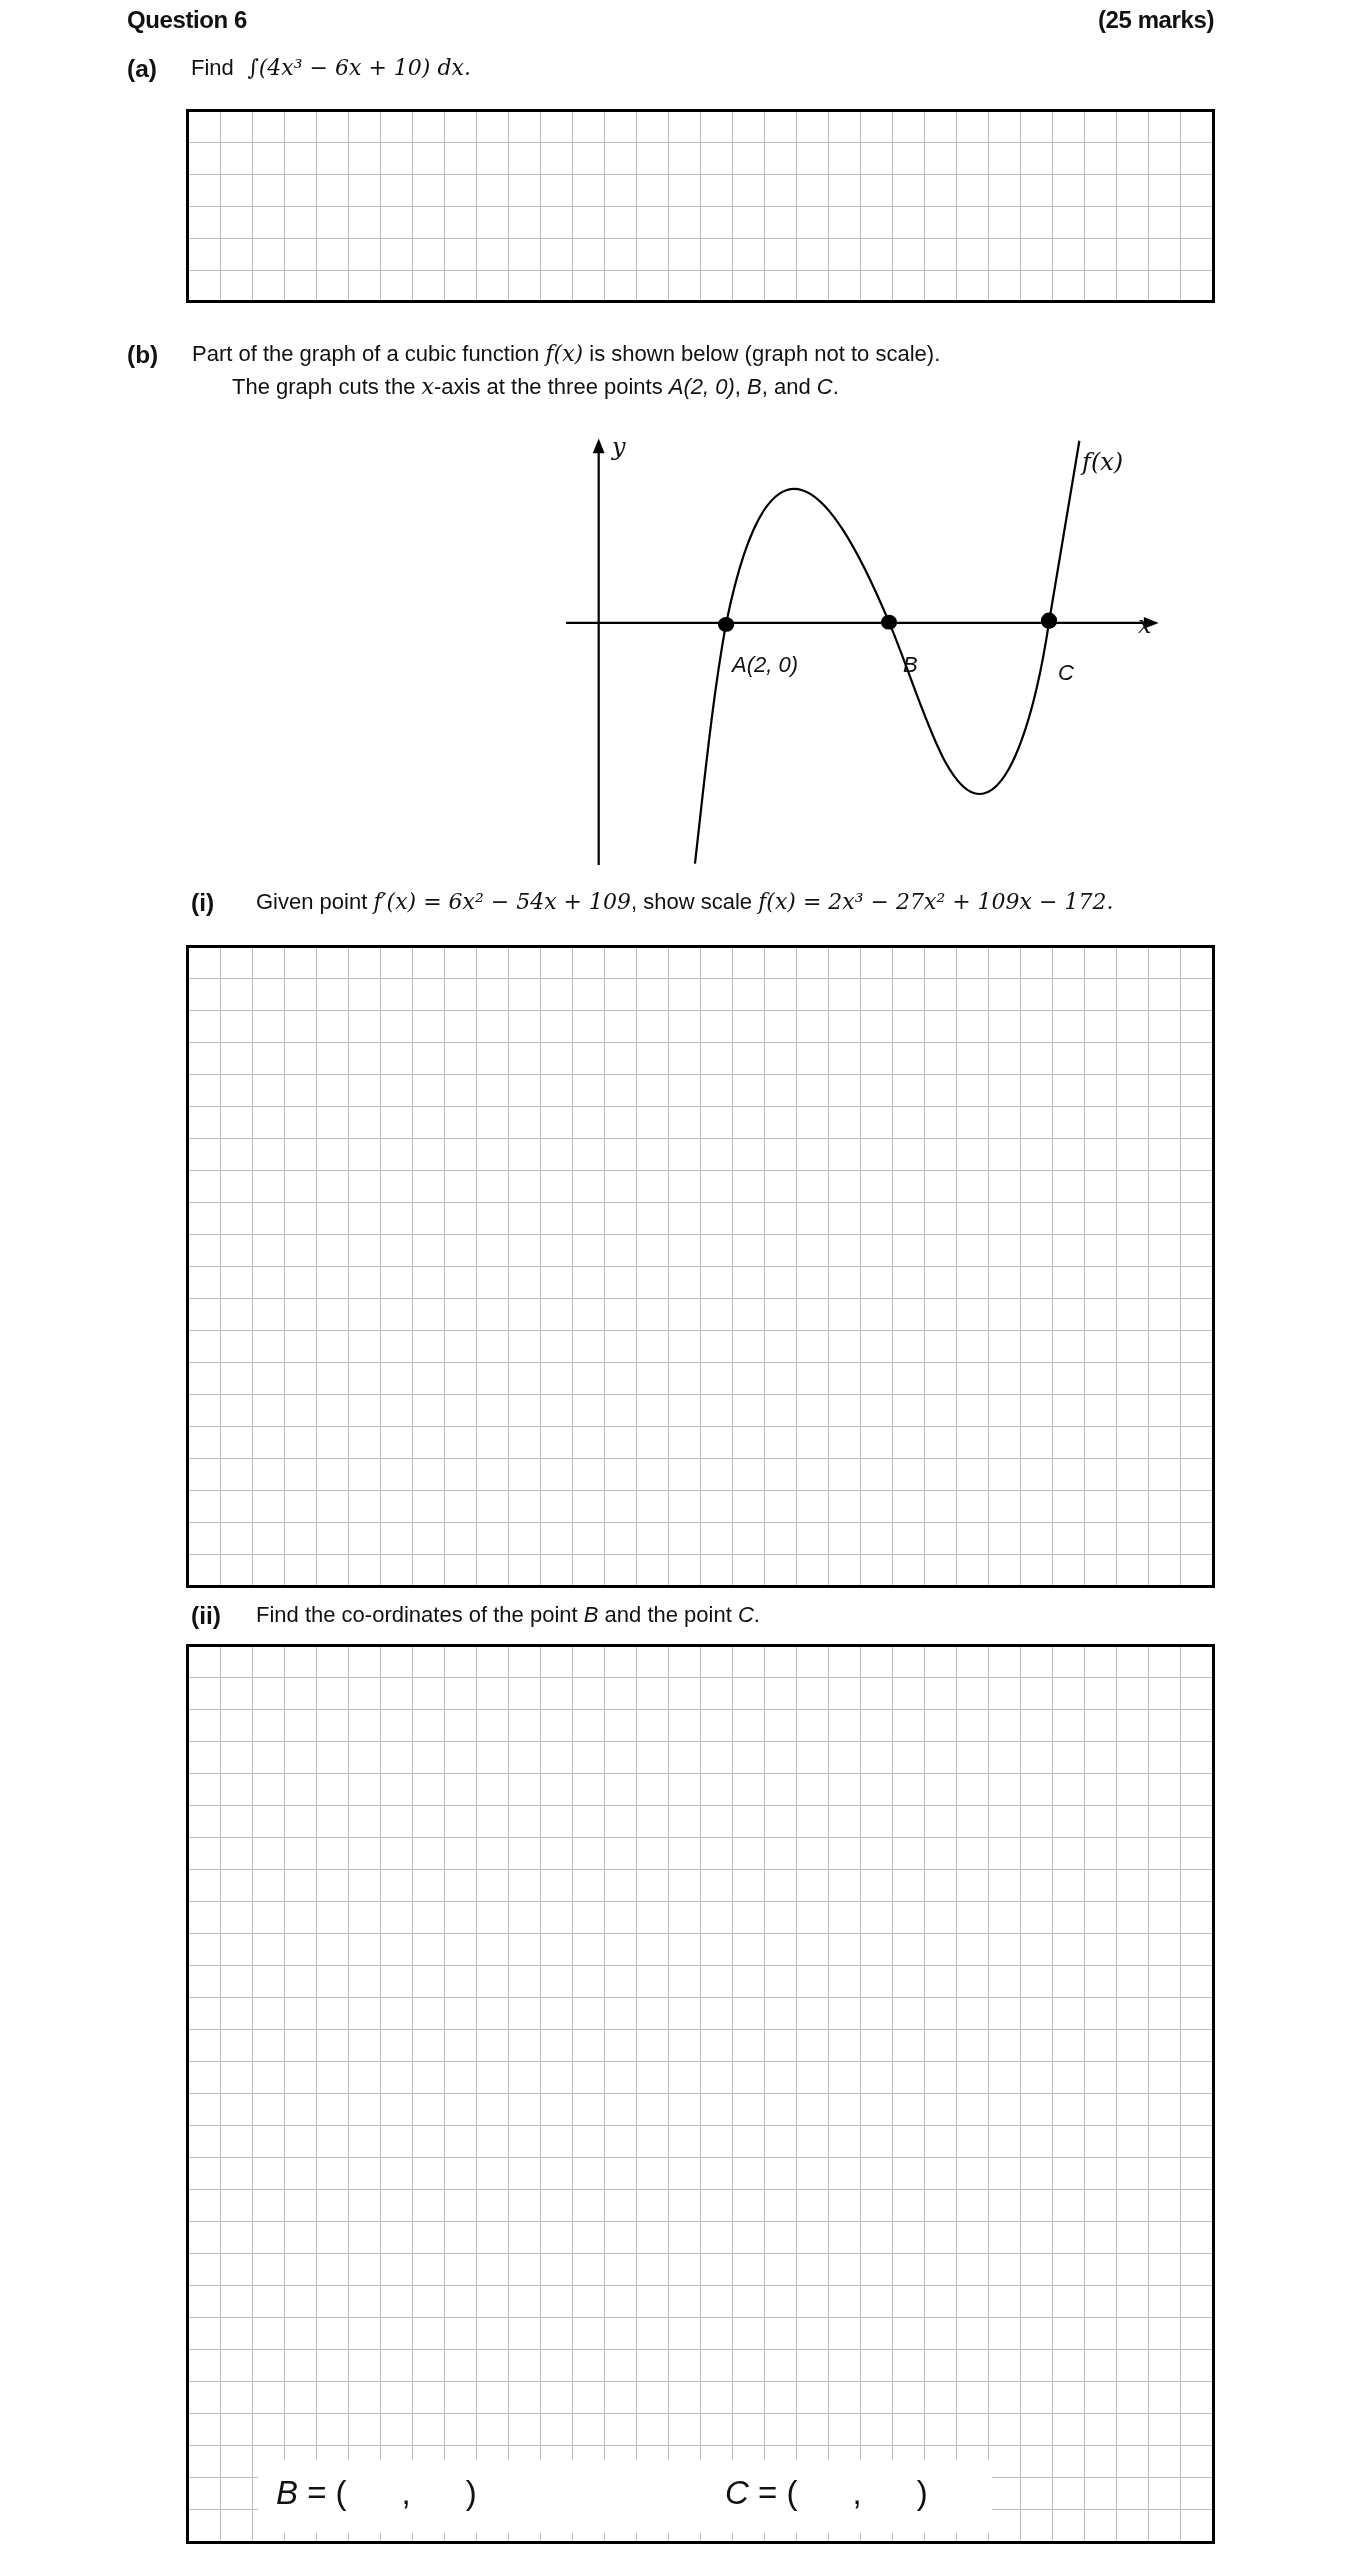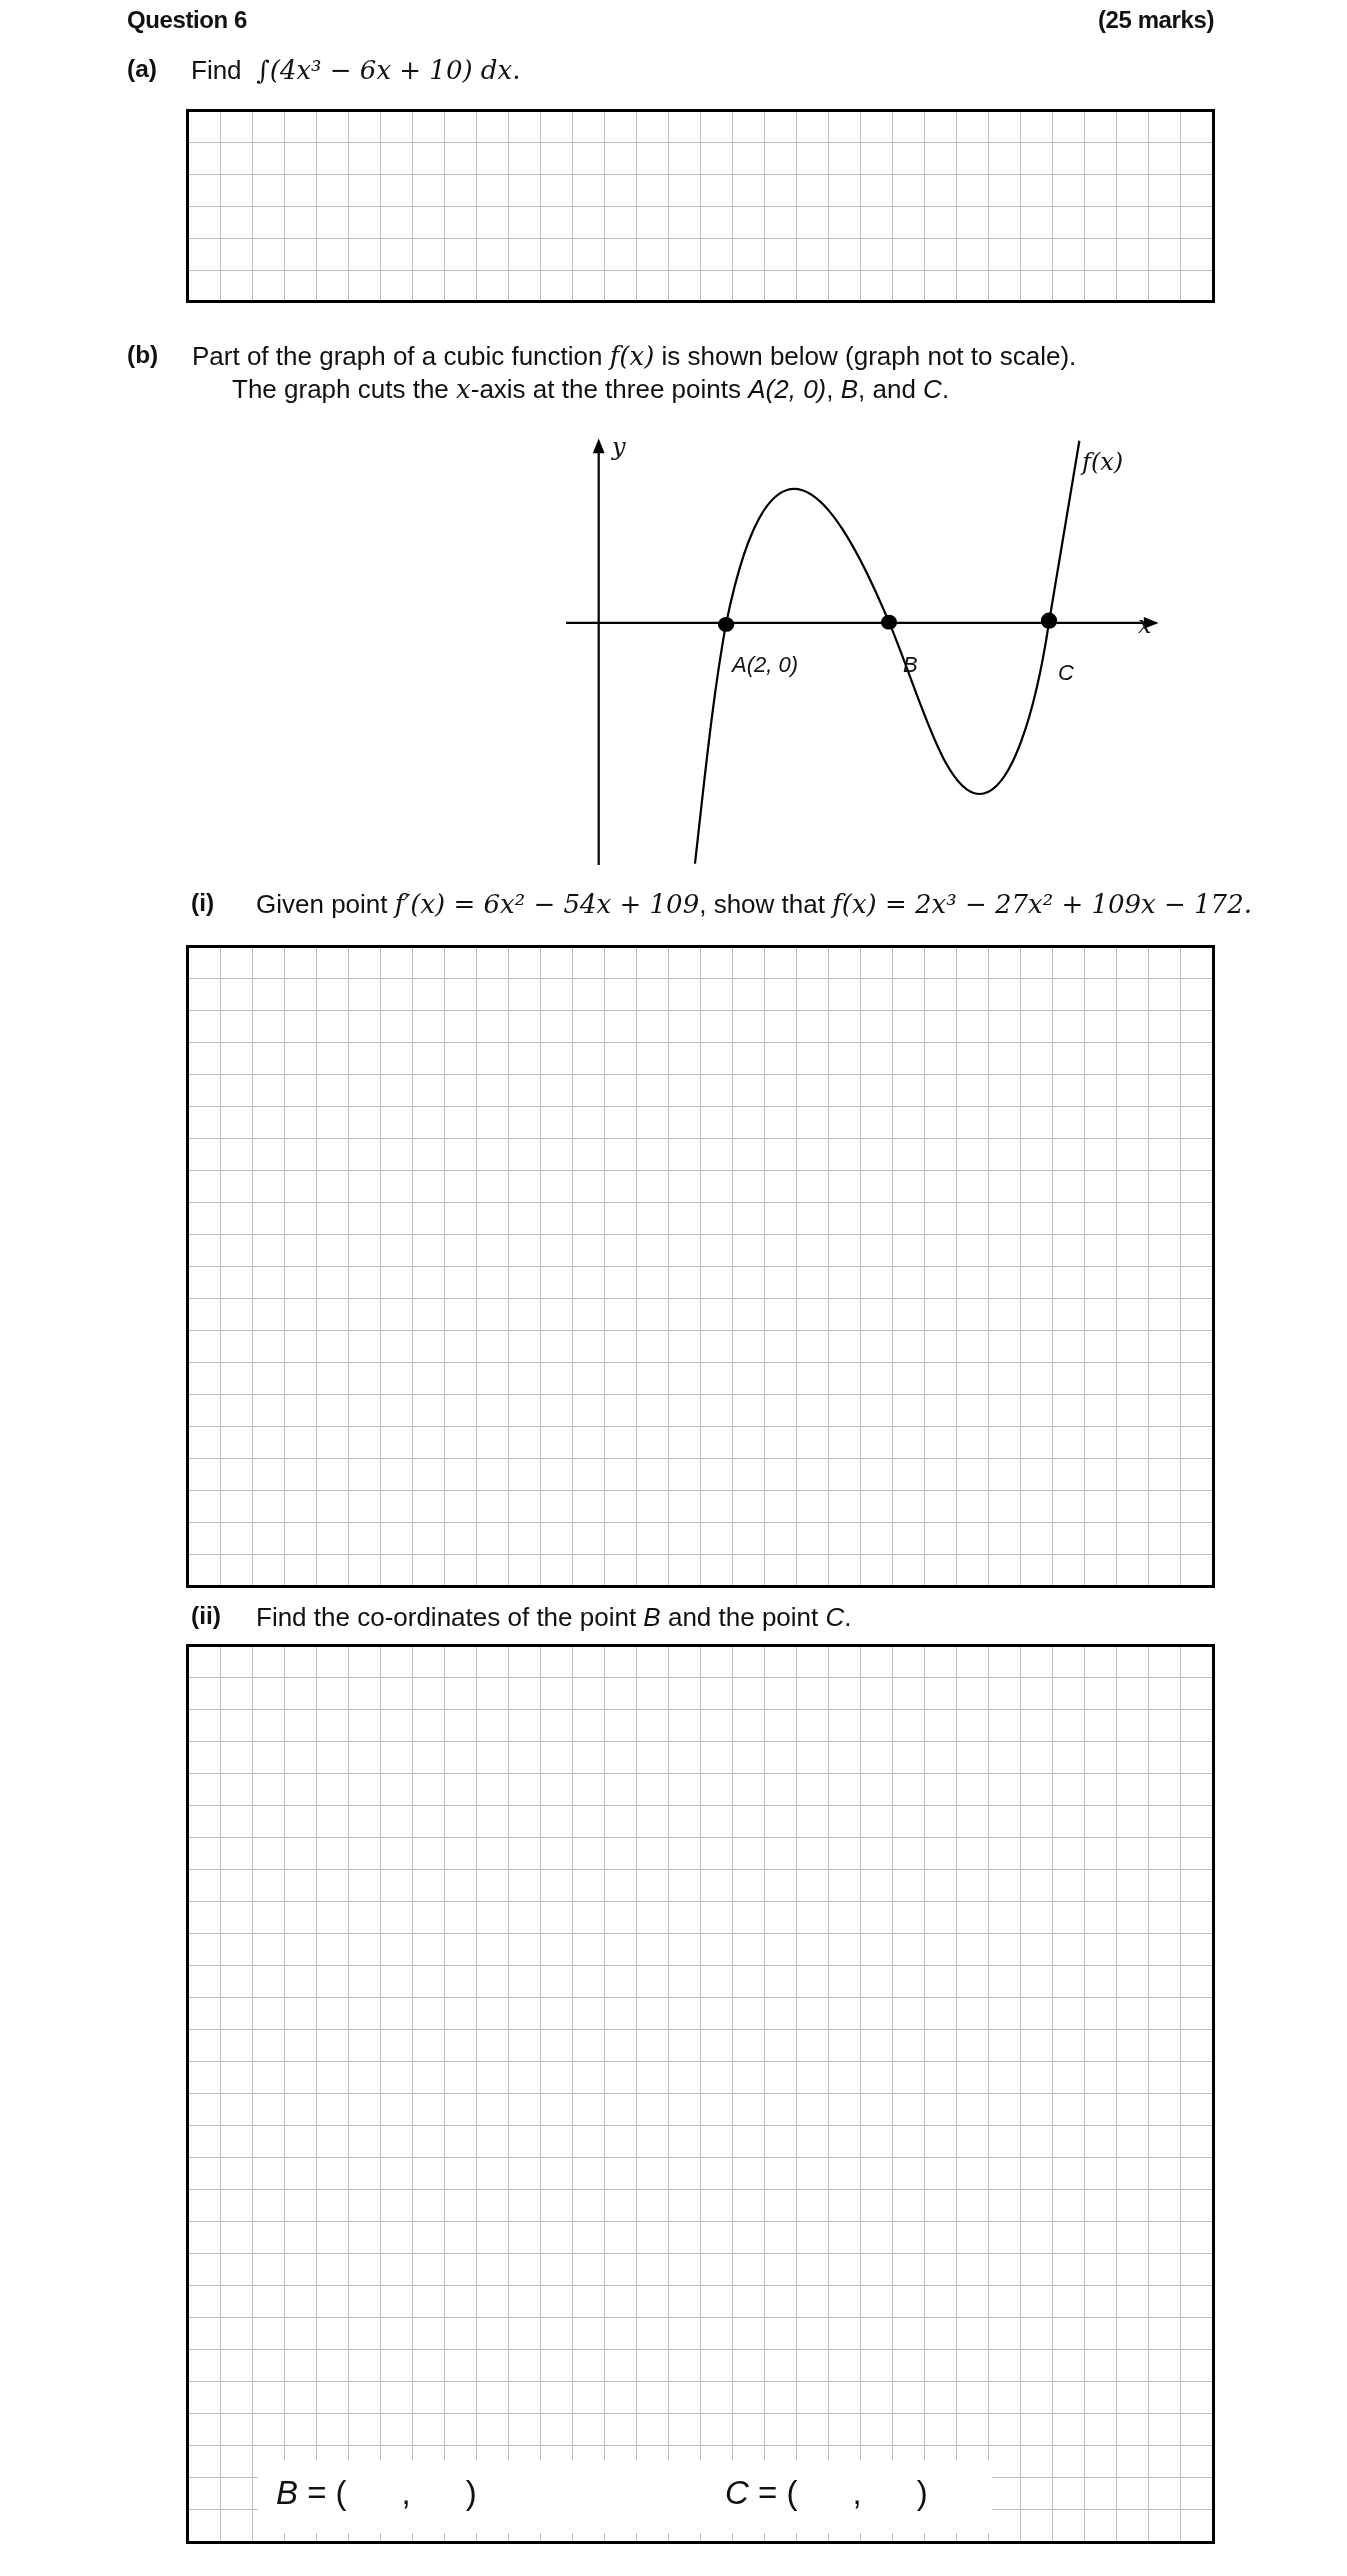--- a/index.html
+++ b/index.html
@@ -2,21 +2,21 @@
 <html style="font-size:12px"><head>
 <meta charset="utf-8">
 <style>
   html, body { margin:0; padding:0; background:#ffffff; }
   body { width:1347px; height:2576px; position:relative; overflow:hidden;
          font-family:"Liberation Sans", "DejaVu Sans", sans-serif; color:#111; }
   .abs { position:absolute; }
   .q-title { left:127px; top:6px; font-size:24px; font-weight:bold; letter-spacing:-0.4px; }
   .q-marks { right:133px; top:6px; font-size:24px; font-weight:bold; letter-spacing:-0.4px;margin-left:48px; }
   .part-label { font-weight:bold; font-size:24.5px; }
-  .text { font-size:26px; white-space:nowrap;text-align:center; }
+  .text { font-size:22px; white-space:nowrap;text-align:center; }
   .math { font-family:"DejaVu Serif", "Liberation Serif", serif; font-style:italic; }
   .grid-box {
     position:absolute;
     border:3px solid #000;
     box-sizing:border-box;
     background-color:#fff;
     background-image:
       linear-gradient(to right, #bdbdbd 1.5px, transparent 1.5px),
       linear-gradient(to bottom, #bdbdbd 1.5px, transparent 1.5px);
     background-size:32px 32px;
@@ -77,21 +77,21 @@
 <div class="graph-label math" style="left:612px; top:433px;">y</div>
 <div class="graph-label math" style="left:1138px; top:611px;">x</div>
 <div class="graph-label math" style="left:1082px; top:448px;">f(x)</div>
 <div class="graph-label" style="left:732px; top:652px; font-size:22px;"><i>A(2, 0)</i></div>
 <div class="graph-label" style="left:903px; top:652px; font-size:22px;"><i>B</i></div>
 <div class="graph-label" style="left:1058px; top:660px; font-size:22px;"><i>C</i></div>
 
 <div class="abs part-label" style="left:191px; top:889px;">(i)</div>
 <div class="abs text" style="left:256px; top:889px;">
   <span>Given point</span>
-  <span class="math">f′(x) = 6x² − 54x + 109</span><span>, show that</span>
+  <span class="math">f′(x) = 6x² − 54x + 109</span><span>, show scale</span>
   <span class="math">f(x) = 2x³ − 27x² + 109x − 172.</span>
 </div>
 <div class="grid-box" style="left:186px; top:945px; width:1029px; height:643px;"></div>
 
 <div class="abs part-label" style="left:191px; top:1602px;">(ii)</div>
 <div class="abs text" style="left:256px; top:1602px;">
   <span>Find the co-ordinates of the point</span>
   <i>B</i>
   <span>and the point</span>
   <i>C</i><span>.</span>

